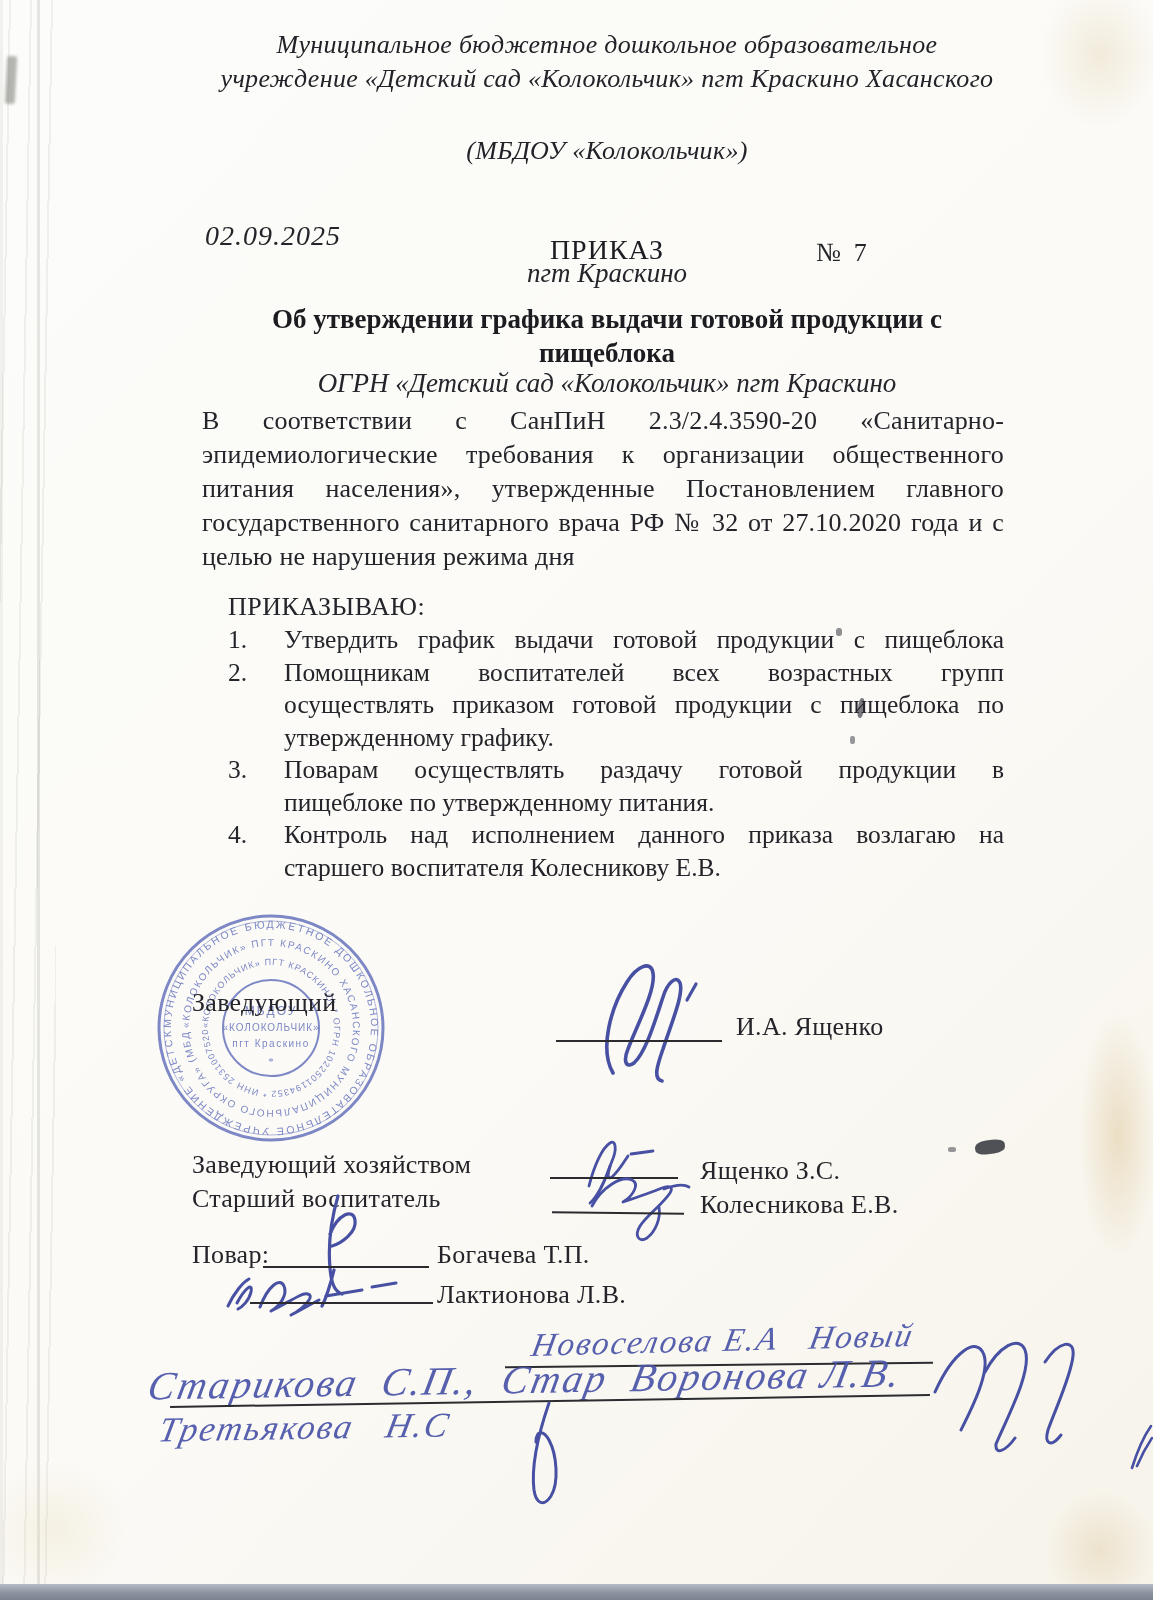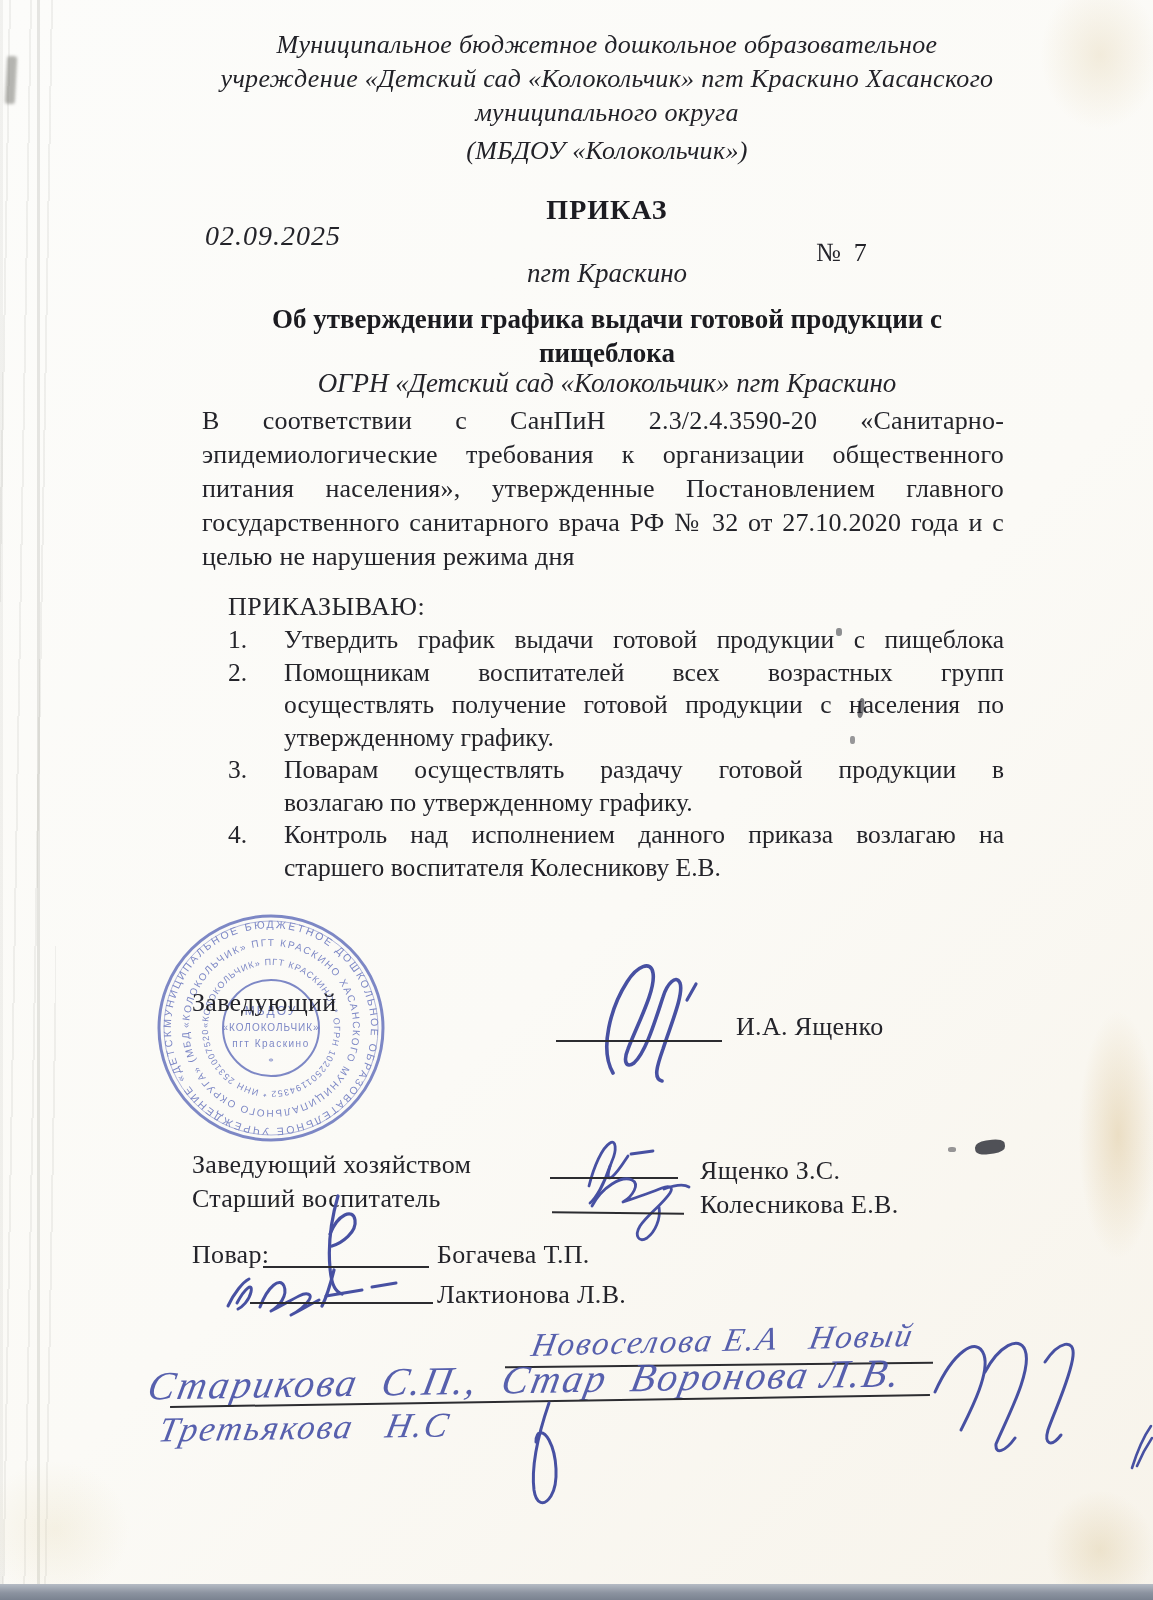--- a/index.html
+++ b/index.html
@@ -26,21 +26,21 @@
     background:linear-gradient(180deg,#b6bcc5 0%,#8c93a0 55%,#7a8290 100%);}
   .tint{border-radius:50%;pointer-events:none;}
   .tint-tr{left:1040px;top:-20px;width:120px;height:150px;background:radial-gradient(ellipse,rgba(220,200,156,.30),transparent 70%);}
   .tint-mr{left:1078px;top:1010px;width:80px;height:250px;background:radial-gradient(ellipse,rgba(214,186,132,.40),transparent 70%);}
   .tint-br{left:1045px;top:1490px;width:110px;height:120px;background:radial-gradient(ellipse,rgba(216,194,146,.35),transparent 70%);}
   .tint-bl{left:-20px;top:1460px;width:150px;height:140px;background:radial-gradient(ellipse,rgba(226,212,172,.25),transparent 70%);}
   .speck{background:#33343c;border-radius:40%;}
   
   .center-col{left:178px;width:858px;text-align:center;}
   .org{font-style:italic;font-size:26px;line-height:34px;letter-spacing:.3px;color:#222228;}
-  .doc-title{font-weight:bold;font-size:28px;letter-spacing:1px;color:#1c1c22;}
+  .doc-title{font-weight:normal;font-size:28px;letter-spacing:1px;color:#1c1c22;margin-top:40px;}
   .date{font-style:italic;font-size:28px;letter-spacing:1px;}
   .num{font-size:26px;white-space:pre;}
   .place{font-style:italic;font-size:27px;}
   .subject{font-weight:bold;font-size:27px;line-height:34px;color:#1b1b20;}
   .subject-org{font-style:italic;font-size:27px;}
   .body-line{font-size:26px;line-height:34px;letter-spacing:.2px;text-align:justify;}
   .jl{text-align:justify;text-align-last:justify;}
   .order-head{font-size:26px;letter-spacing:.5px;}
   .oli{display:flex;font-size:25.5px;line-height:32.5px;}
   .oli .onum{width:56px;flex:0 0 56px;}
@@ -72,21 +72,20 @@
   <div class="abs right-band"></div>
   <div class="abs bottom-band"></div>
   <div class="abs speck" style="left:975px;top:1140px;width:30px;height:14px;transform:rotate(-8deg);opacity:.85;"></div>
   <div class="abs speck" style="left:948px;top:1147px;width:8px;height:5px;opacity:.5;"></div>
   <div class="abs speck" style="left:858px;top:698px;width:6px;height:20px;transform:rotate(8deg);opacity:.65;"></div>
   <div class="abs speck" style="left:850px;top:736px;width:5px;height:8px;opacity:.5;"></div>
   <div class="abs speck" style="left:836px;top:628px;width:6px;height:8px;opacity:.55;"></div>
 
   <div class="abs center-col org" style="top:28px;">Муниципальное бюджетное дошкольное образовательное</div>
   <div class="abs center-col org" style="top:62px;">учреждение «Детский сад «Колокольчик» пгт Краскино Хасанского</div>
-  <div class="abs center-col org" style="top:96px;">муниципального округа</div>
   <div class="abs center-col org" style="top:134px;">(МБДОУ «Колокольчик»)</div>
 
   <div class="abs center-col doc-title" style="top:194px;">ПРИКАЗ</div>
   <div class="abs date" style="left:205px;top:220px;">02.09.2025</div>
   <div class="abs num" style="left:816px;top:238px;">№  7</div>
   <div class="abs center-col place" style="top:258px;">пгт Краскино</div>
 
   <div class="abs center-col subject" style="top:302px;">Об утверждении графика выдачи готовой продукции с</div>
   <div class="abs center-col subject" style="top:336px;">пищеблока</div>
   <div class="abs center-col subject-org" style="top:368px;">ОГРН «Детский сад «Колокольчик» пгт Краскино</div>
@@ -105,29 +104,29 @@
     <div class="oli">
       <div class="onum">1.</div>
       <div class="otxt">
         <div class="jl">Утвердить график выдачи готовой продукции с пищеблока</div>
       </div>
     </div>
     <div class="oli">
       <div class="onum">2.</div>
       <div class="otxt">
         <div class="jl">Помощникам воспитателей всех возрастных групп</div>
-        <div class="jl">осуществлять получение готовой продукции с населения по</div>
+        <div class="jl">осуществлять приказом готовой продукции с пищеблока по</div>
         <div>утвержденному графику.</div>
       </div>
     </div>
     <div class="oli">
       <div class="onum">3.</div>
       <div class="otxt">
         <div class="jl">Поварам осуществлять раздачу готовой продукции в</div>
-        <div>возлагаю по утвержденному графику.</div>
+        <div>пищеблоке по утвержденному питания.</div>
       </div>
     </div>
     <div class="oli">
       <div class="onum">4.</div>
       <div class="otxt">
         <div class="jl">Контроль над исполнением данного приказа возлагаю на</div>
         <div>старшего воспитателя Колесникову Е.В.</div>
       </div>
     </div>
   </div>

